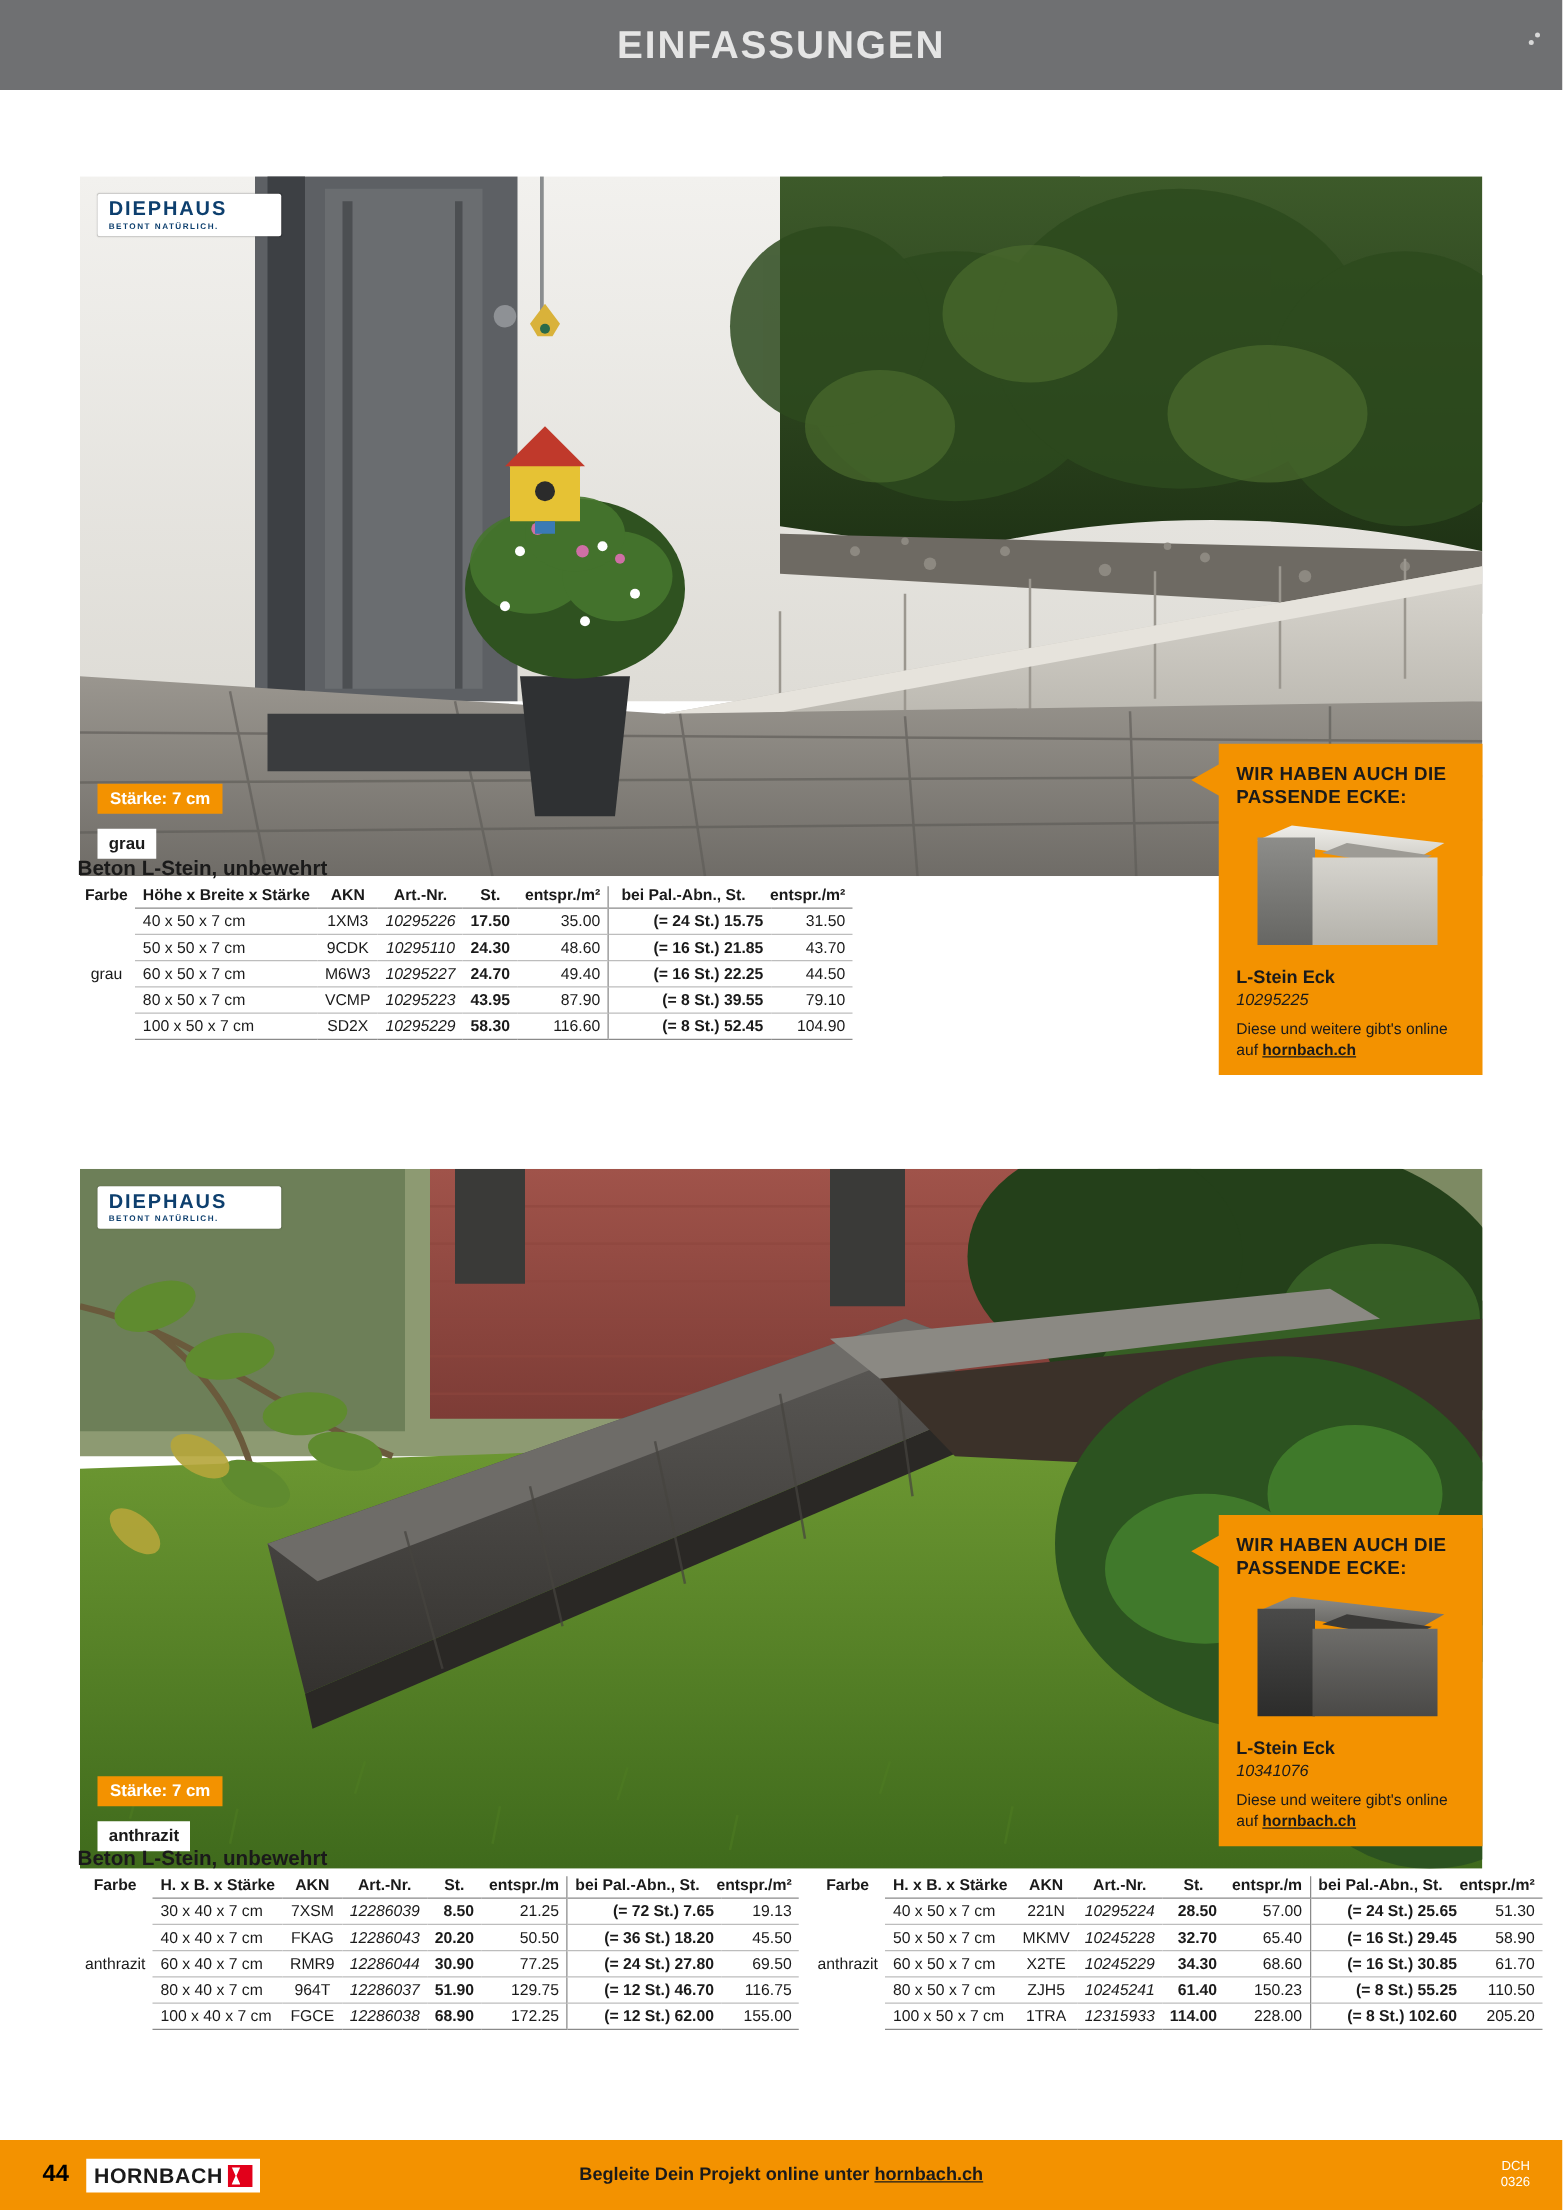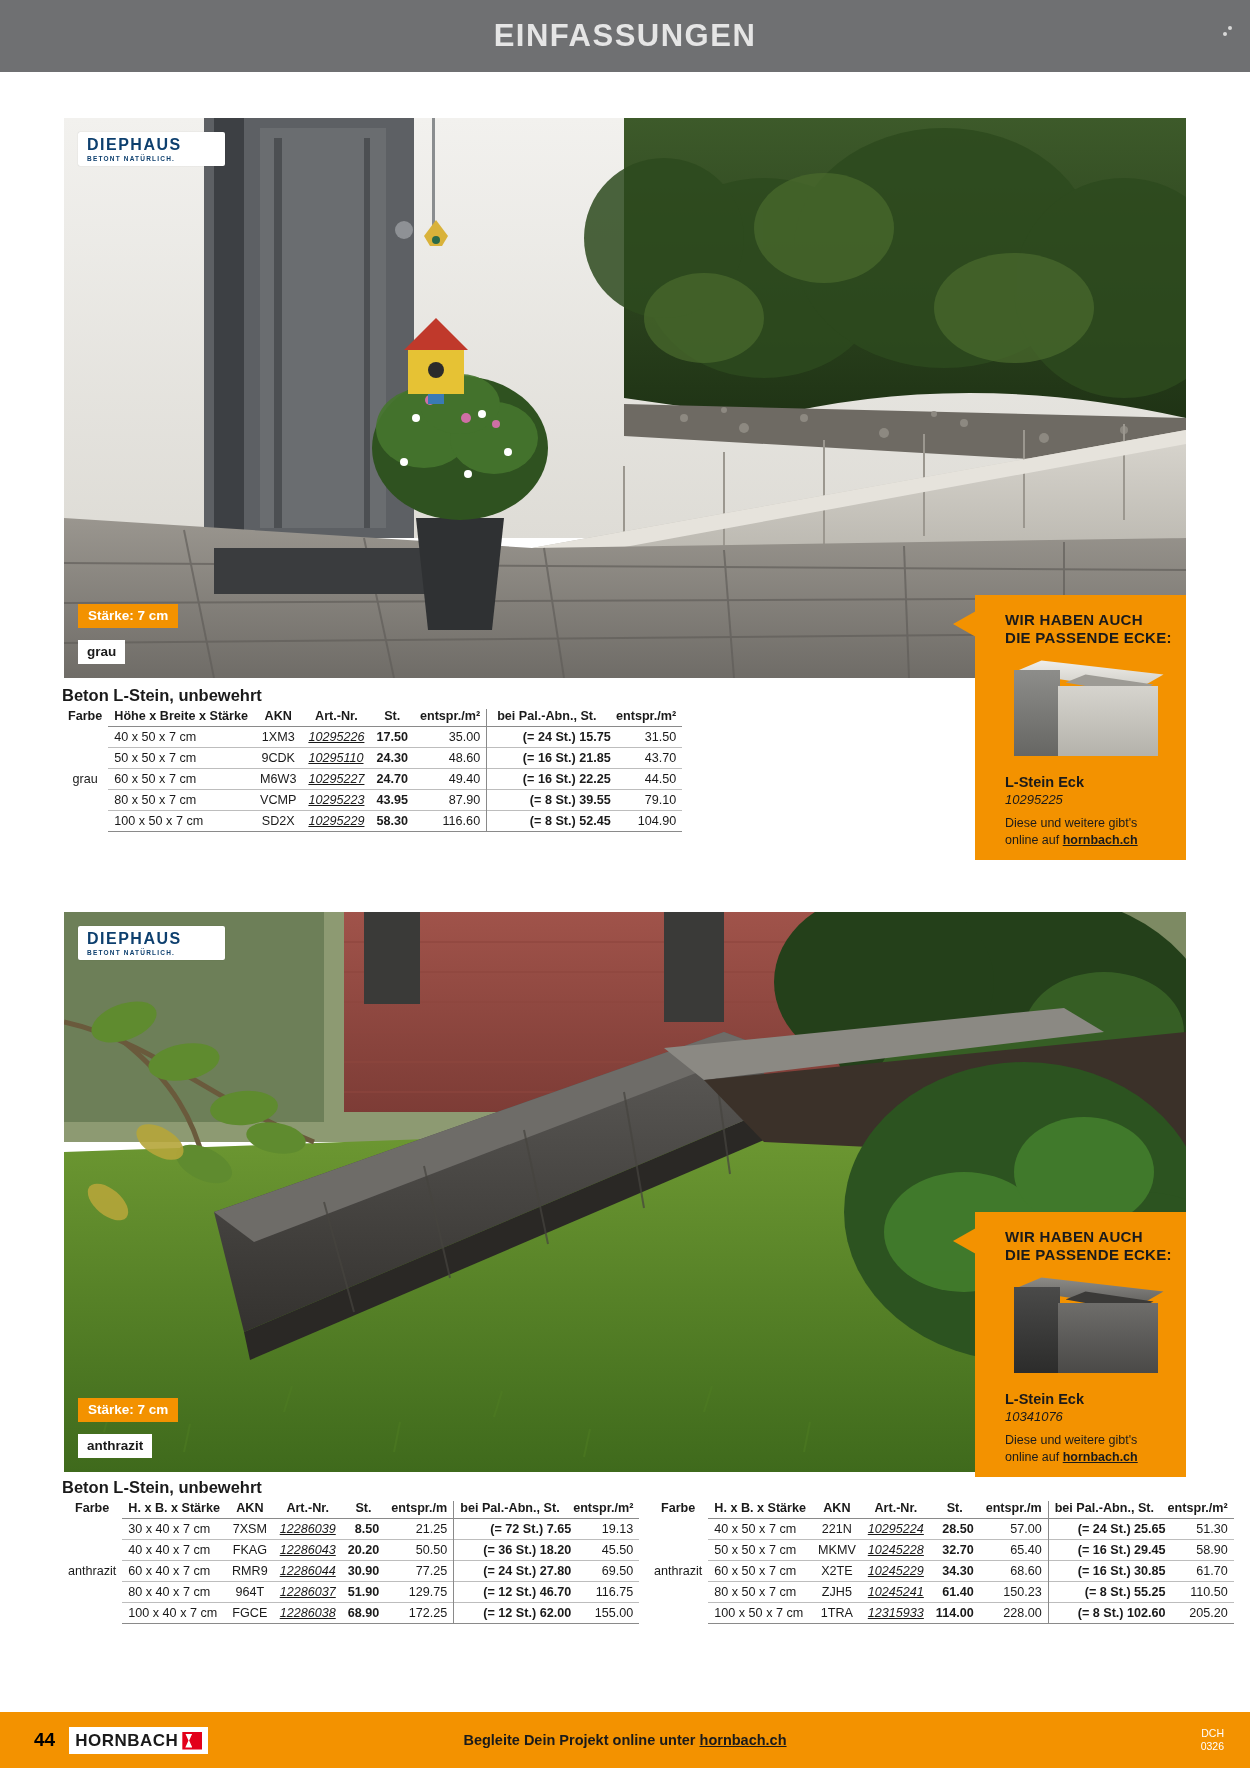--- a/index.html
+++ b/index.html
@@ -31,20 +31,21 @@
   }
   .corner-mark span{ display:block;width:4px;height:4px;background:#d8d8d8;border-radius:50%;
     position:absolute;}
   .corner-mark span.a{right:2px;top:0;}
   .corner-mark span.b{right:7px;top:6px;}
 
   
   .photo {
     position:absolute;
     overflow:hidden;
+    margin-top:23px;
   }
   .logo-badge{
     position:absolute; left:14px; top:14px;
     background:#ffffff;
     padding:5px 9px 4px 9px;
     border-radius:2px;
     display:flex; flex-direction:column; align-items:flex-start;
     box-shadow:0 0 1px rgba(0,0,0,.25);
   }
   .logo-badge .lb-main{
@@ -70,21 +71,20 @@
     font-weight:bold;
     padding:4px 9px 5px 9px;
   }
 
   
   .callout{
     position:absolute;
     background:#f39200;
     width:211px;
     color:#1a1a1a;
-    padding-left:16px;
   }
   .callout .beak{
     position:absolute;
     left:-22px; top:16px;
     width:0;height:0;
     border-top:13px solid transparent;
     border-bottom:13px solid transparent;
     border-right:23px solid #f39200;
   }
   .callout .c-head{
@@ -144,21 +144,21 @@
   table.prices td{
     padding:3px 6px;
     white-space:nowrap;
     border-top:1px solid #bdbdbd;
   }
   table.prices tr.first td{ border-top:1px solid #8a8a8a; }
   table.prices tr:last-child td{ border-bottom:1px solid #8a8a8a; }
   td.c{ text-align:center;}
   td.r{ text-align:right;}
   td.l{ text-align:left;}
-  td.art{ font-style:italic; text-decoration:underline;}
+  td.art{ font-style:italic; text-align:center;}
   td.price{ font-weight:bold; text-align:right;}
   td.farbe{ text-align:center; border-top:none !important; border-bottom:none !important;}
   .sep-left{ border-left:1px solid #8a8a8a;font-weight:bold; }
 
   
   .footer{
     position:absolute; left:0; bottom:0; width:1250px; height:56px;
     background:#f39200;
     display:flex; align-items:center;
   }

